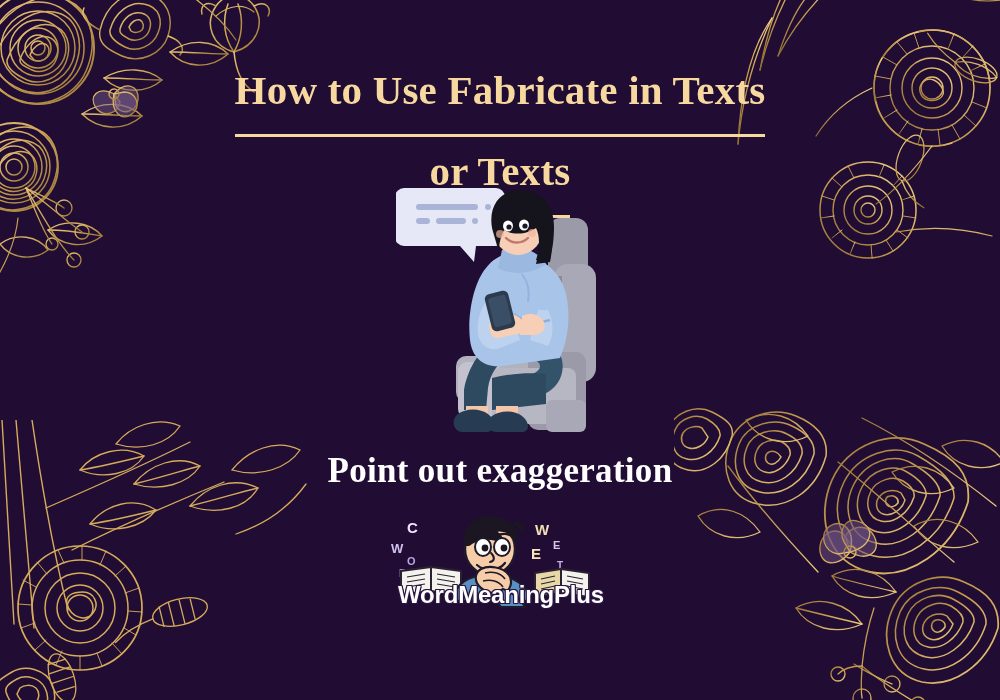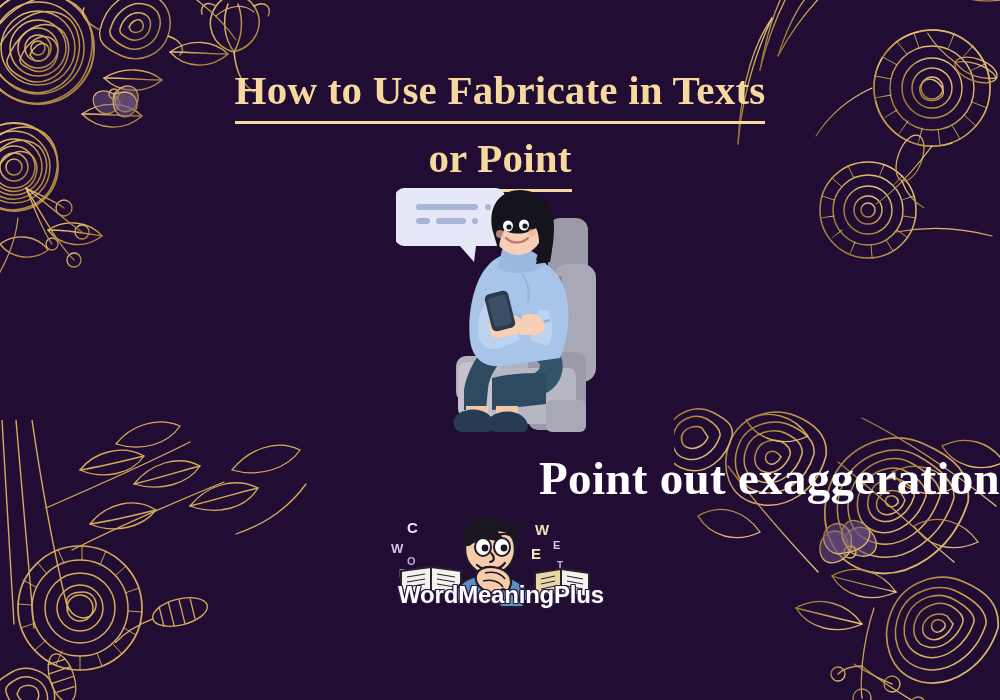--- a/index.html
+++ b/index.html
@@ -28,31 +28,31 @@
   }
   .title-line{
     display:inline-block;
     color:#f7d9a0;
     font-family:"Liberation Serif", serif;
     font-weight:700;
     font-size:41px;
     line-height:52px;
     letter-spacing:.2px;
     border-bottom:3px solid #f7d9a0;
-    padding-bottom:5px;
+    padding-bottom:18px;
   }
   .title-row{display:block;margin-bottom:8px;}
 
   .subtitle{
     position:absolute;left:0;right:0;top:451px;
-    text-align:right;
+    text-align:center;
     color:#ffffff;
     font-family:"Liberation Serif", serif;
     font-weight:700;
-    font-size:47px;
+    font-size:35px;
     letter-spacing:.3px;
   }
 
   
   .illus{position:absolute;left:396px;top:182px;width:220px;height:262px;}
 
   
   .logo{position:absolute;left:385px;top:509px;width:232px;height:100px;}
   .logo-word{
     position:absolute;left:0;right:0;top:72px;
@@ -444,21 +444,21 @@
         <path d="M196 146 C226 178 258 214 286 252"></path>
       </g>
     </g>
   </svg>
 
   <div class="title-block">
     <span class="title-row">
       <span class="title-line">How to Use Fabricate in Texts</span>
     </span>
     <span class="title-row">
-      <span class="title-line">or Point</span>
+      <span class="title-line">or Texts</span>
     </span>
   </div>
 
   <svg class="illus" viewBox="0 0 220 262">
 
     <g>
       <path d="M8 6 h92 a9 9 0 0 1 9 9 v40 a9 9 0 0 1 -9 9 h-20 l-2 16 -14 -16 h-56 a9 9 0 0 1 -9 -9 v-40 a9 9 0 0 1 9 -9 z" fill="#e6e8f8"></path>
       <rect x="20" y="22" width="62" height="6" rx="3" fill="#a9b4d6"></rect>
       <circle cx="92" cy="25" r="3" fill="#a9b4d6"></circle>
       <circle cx="103" cy="25" r="3" fill="#a9b4d6"></circle>

